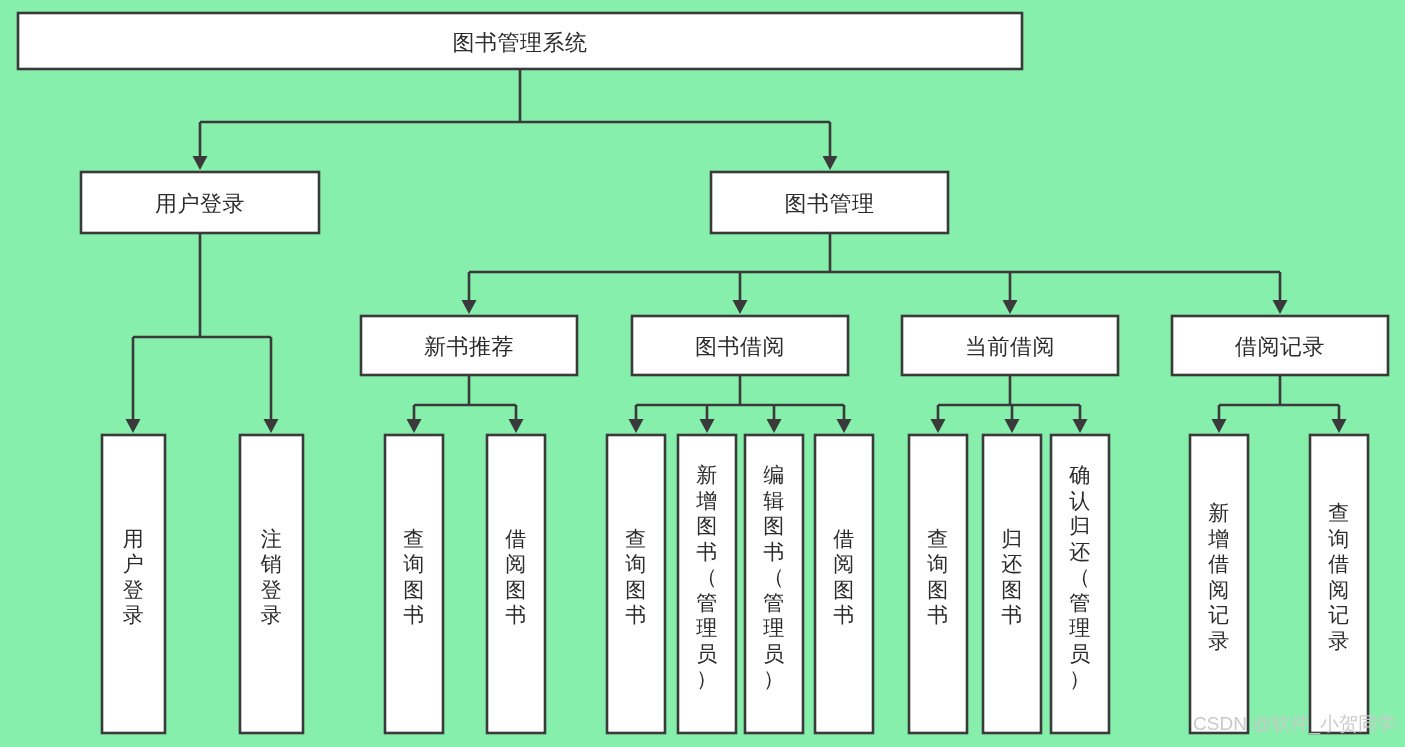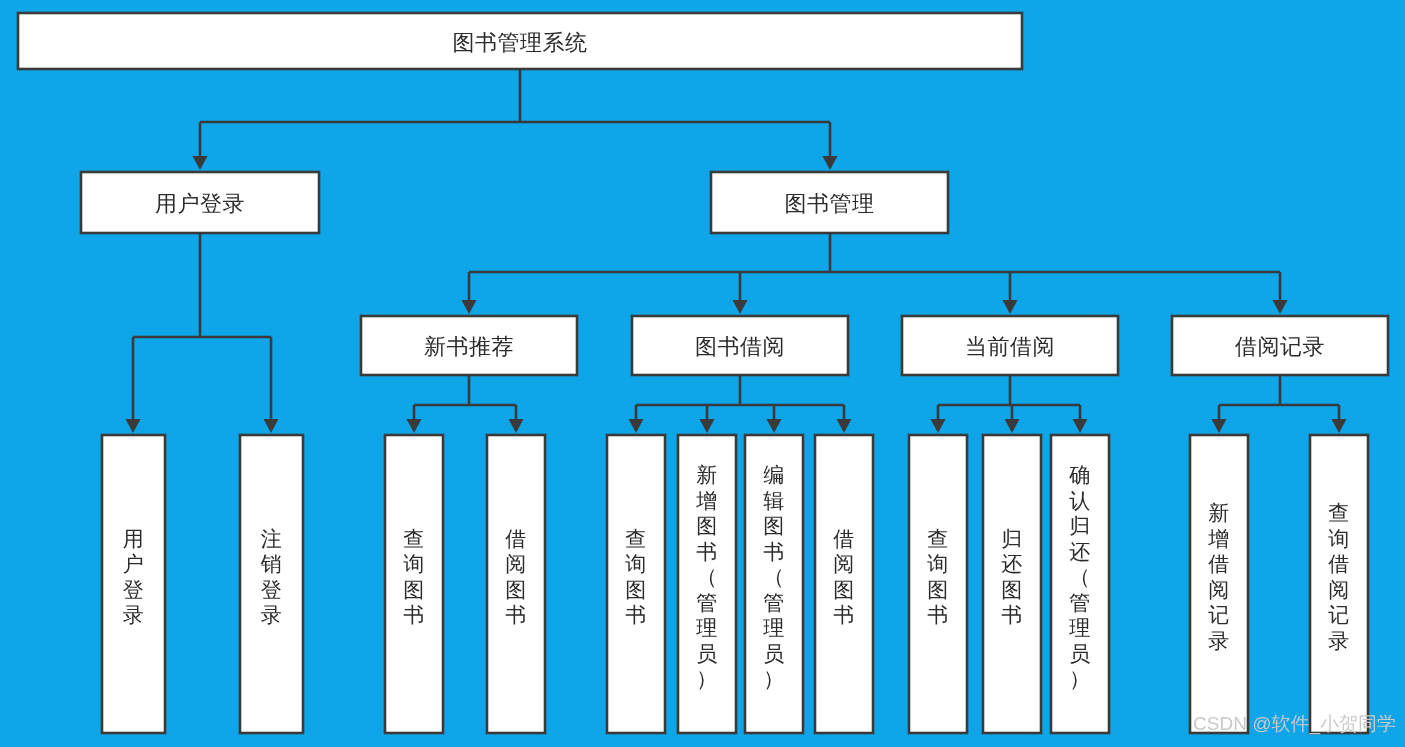--- a/index.html
+++ b/index.html
@@ -12,21 +12,21 @@
     width: 1405px;
     height: 747px;
     font-family: "Liberation Sans", "DejaVu Sans", sans-serif;
     overflow: hidden;
     position: relative;
   }
   #diagram-root {
     position: relative;
     width: 1405px;
     height: 747px;
-    background: #0ea5e9;
+    background: #86efac;
   }
   svg.diagram-canvas {
     position: absolute;
     left: 0;
     top: 0;
     width: 1405px;
     height: 747px;
     display: block;
   }
   .node-box {

